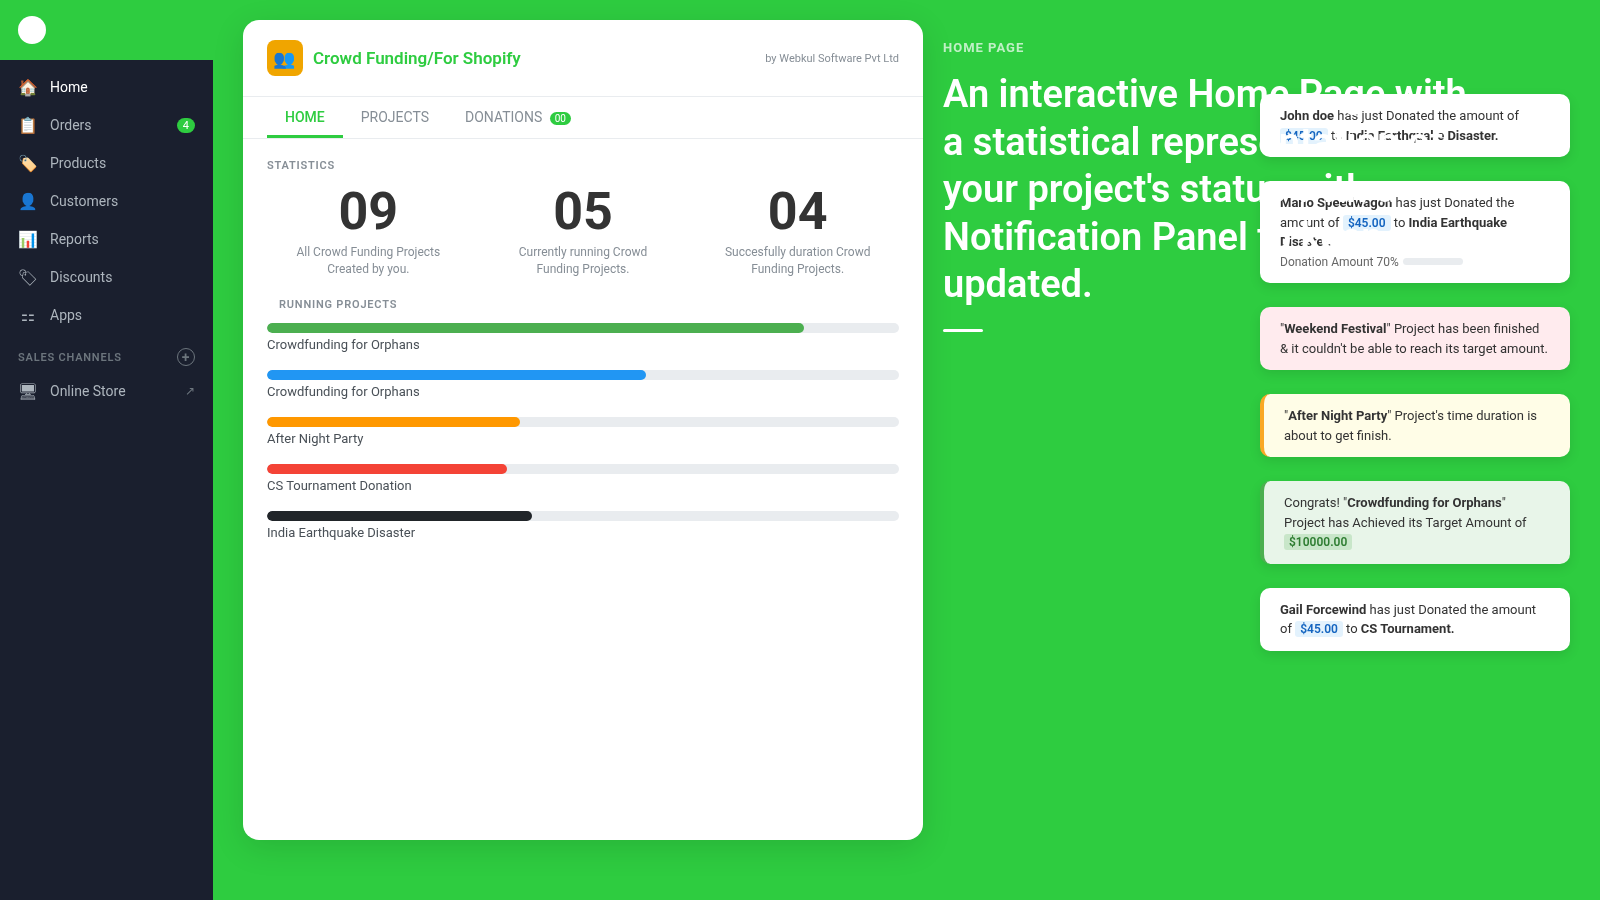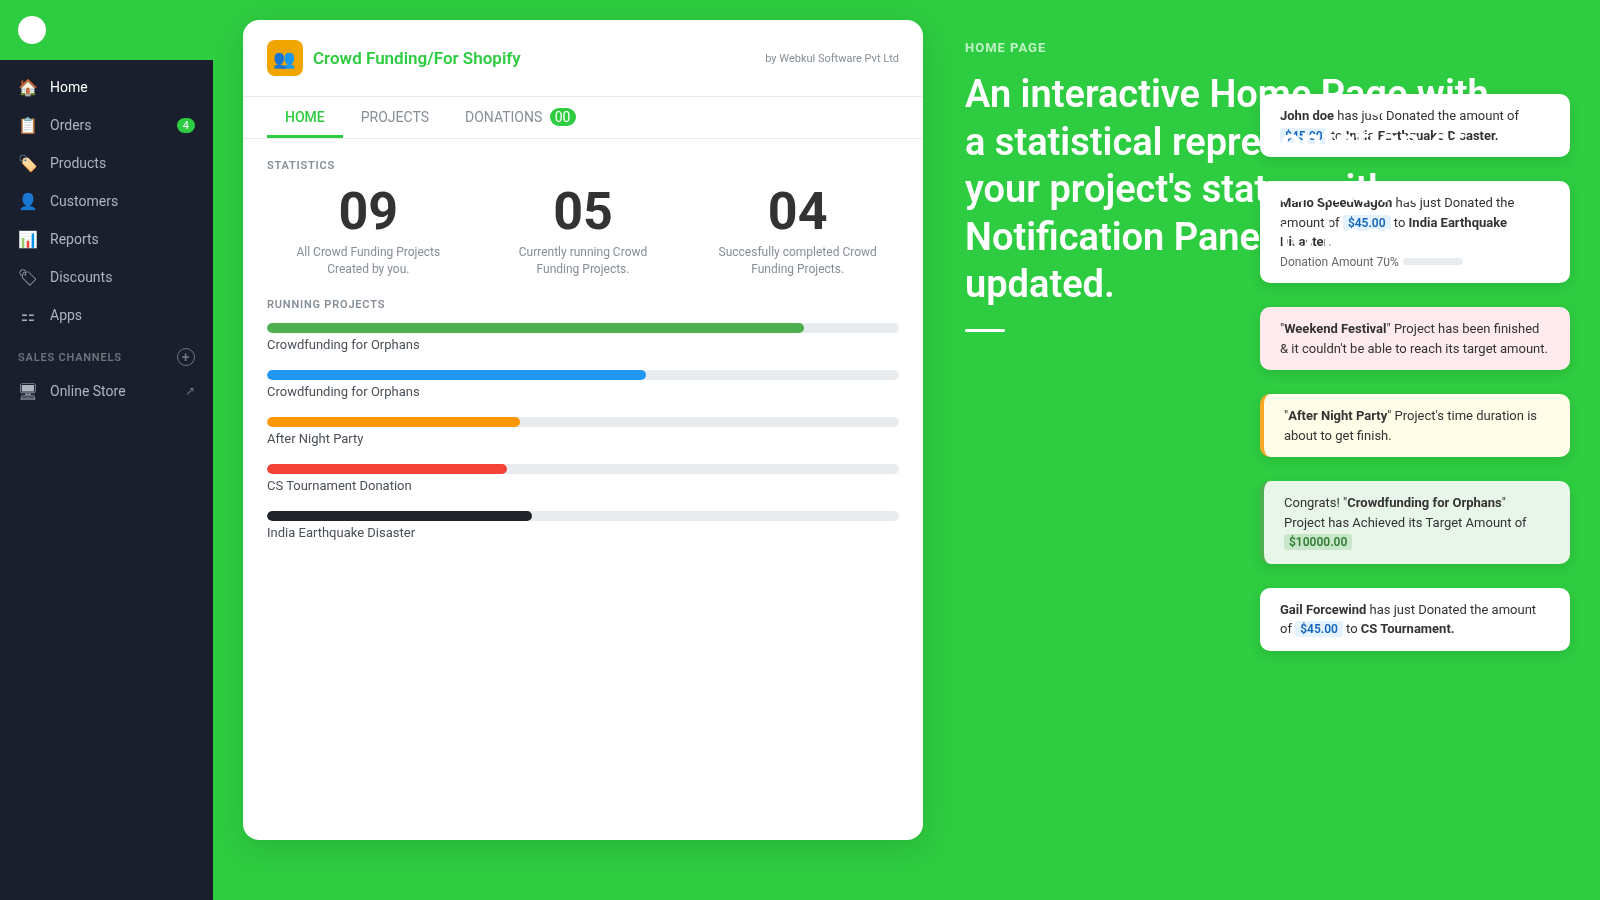--- a/index.html
+++ b/index.html
@@ -179,21 +179,21 @@
     }
     .tab.active {
       color: #2ecc40;
       border-bottom-color: #2ecc40;
       font-weight: 500;
     }
     .tab-badge {
       background: #2ecc40;
       color: #fff;
       border-radius: 10px;
-      font-size: 14px;
+      font-size: 10px;
       padding: 1px 5px;
       margin-left: 4px;
     }
 
     
     .stats-section {
       padding: 20px 24px 10px;
     }
     .stats-label {
       font-size: 11px;
@@ -227,20 +227,21 @@
     .projects-section {
       padding: 10px 24px;
       flex: 1;
     }
     .projects-label {
       font-size: 11px;
       color: #868e96;
       letter-spacing: 0.8px;
       font-weight: 600;
       margin-bottom: 12px;
+      margin-left: 12px;
     }
     .project-item {
       margin-bottom: 18px;
     }
     .project-bar-container {
       display: flex;
       align-items: center;
       gap: 8px;
       margin-bottom: 4px;
     }
@@ -446,21 +447,21 @@
         <div class="stat-item">
           <div class="stat-number">05</div>
           <div class="stat-desc">
             <span>Currently running Crowd</span><br>
             <span>Funding Projects.</span>
           </div>
         </div>
         <div class="stat-item">
           <div class="stat-number">04</div>
           <div class="stat-desc">
-            <span>Succesfully completed Crowd</span><br>
+            <span>Succesfully duration Crowd</span><br>
             <span>Funding Projects.</span>
           </div>
         </div>
       </div>
     </div>
 
     <div class="projects-section">
       <div class="projects-label">RUNNING PROJECTS</div>
       <div id="projects-list">
           <div class="project-item">
@@ -532,19 +533,19 @@
       Congrats! "<span class="notif-bold">Crowdfunding for Orphans</span>" Project has Achieved its Target Amount of
       <span class="notif-amount green">$10000.00</span>
     </div>
     <div class="notif-card">
       <span class="notif-bold">Gail Forcewind</span> has just Donated the amount of
       <span class="notif-amount">$45.00</span>
       to <span class="notif-bold">CS Tournament.</span>
     </div>
   </div>
 
-  <div class="right-panel" style="position:absolute; left: 752px; top: 40px; width: 550px;">
+  <div class="right-panel" style="position:absolute; left: 730px; top: 40px; width: 550px;">
     <div class="right-panel-label">HOME PAGE</div>
     <div class="right-panel-text">An interactive Home Page with a statistical representation of your project's status with a Notification Panel to keep you updated.</div>
     <div class="right-panel-divider"></div>
   </div>
 
 </div>
 
 </body></html>

